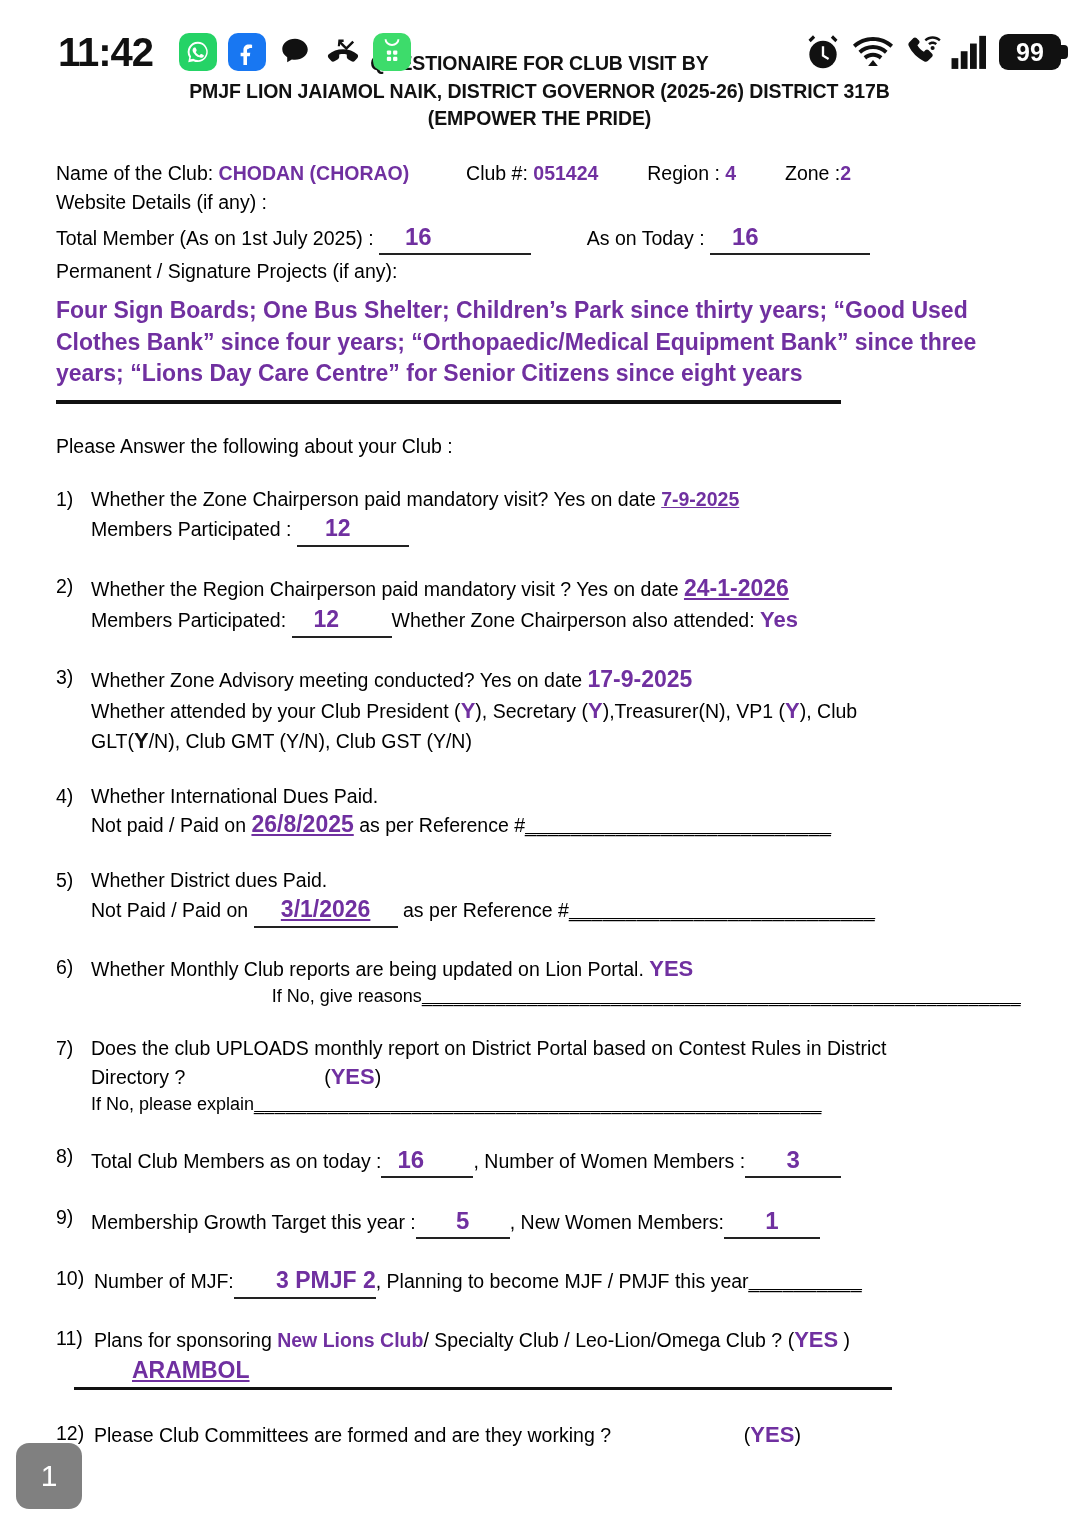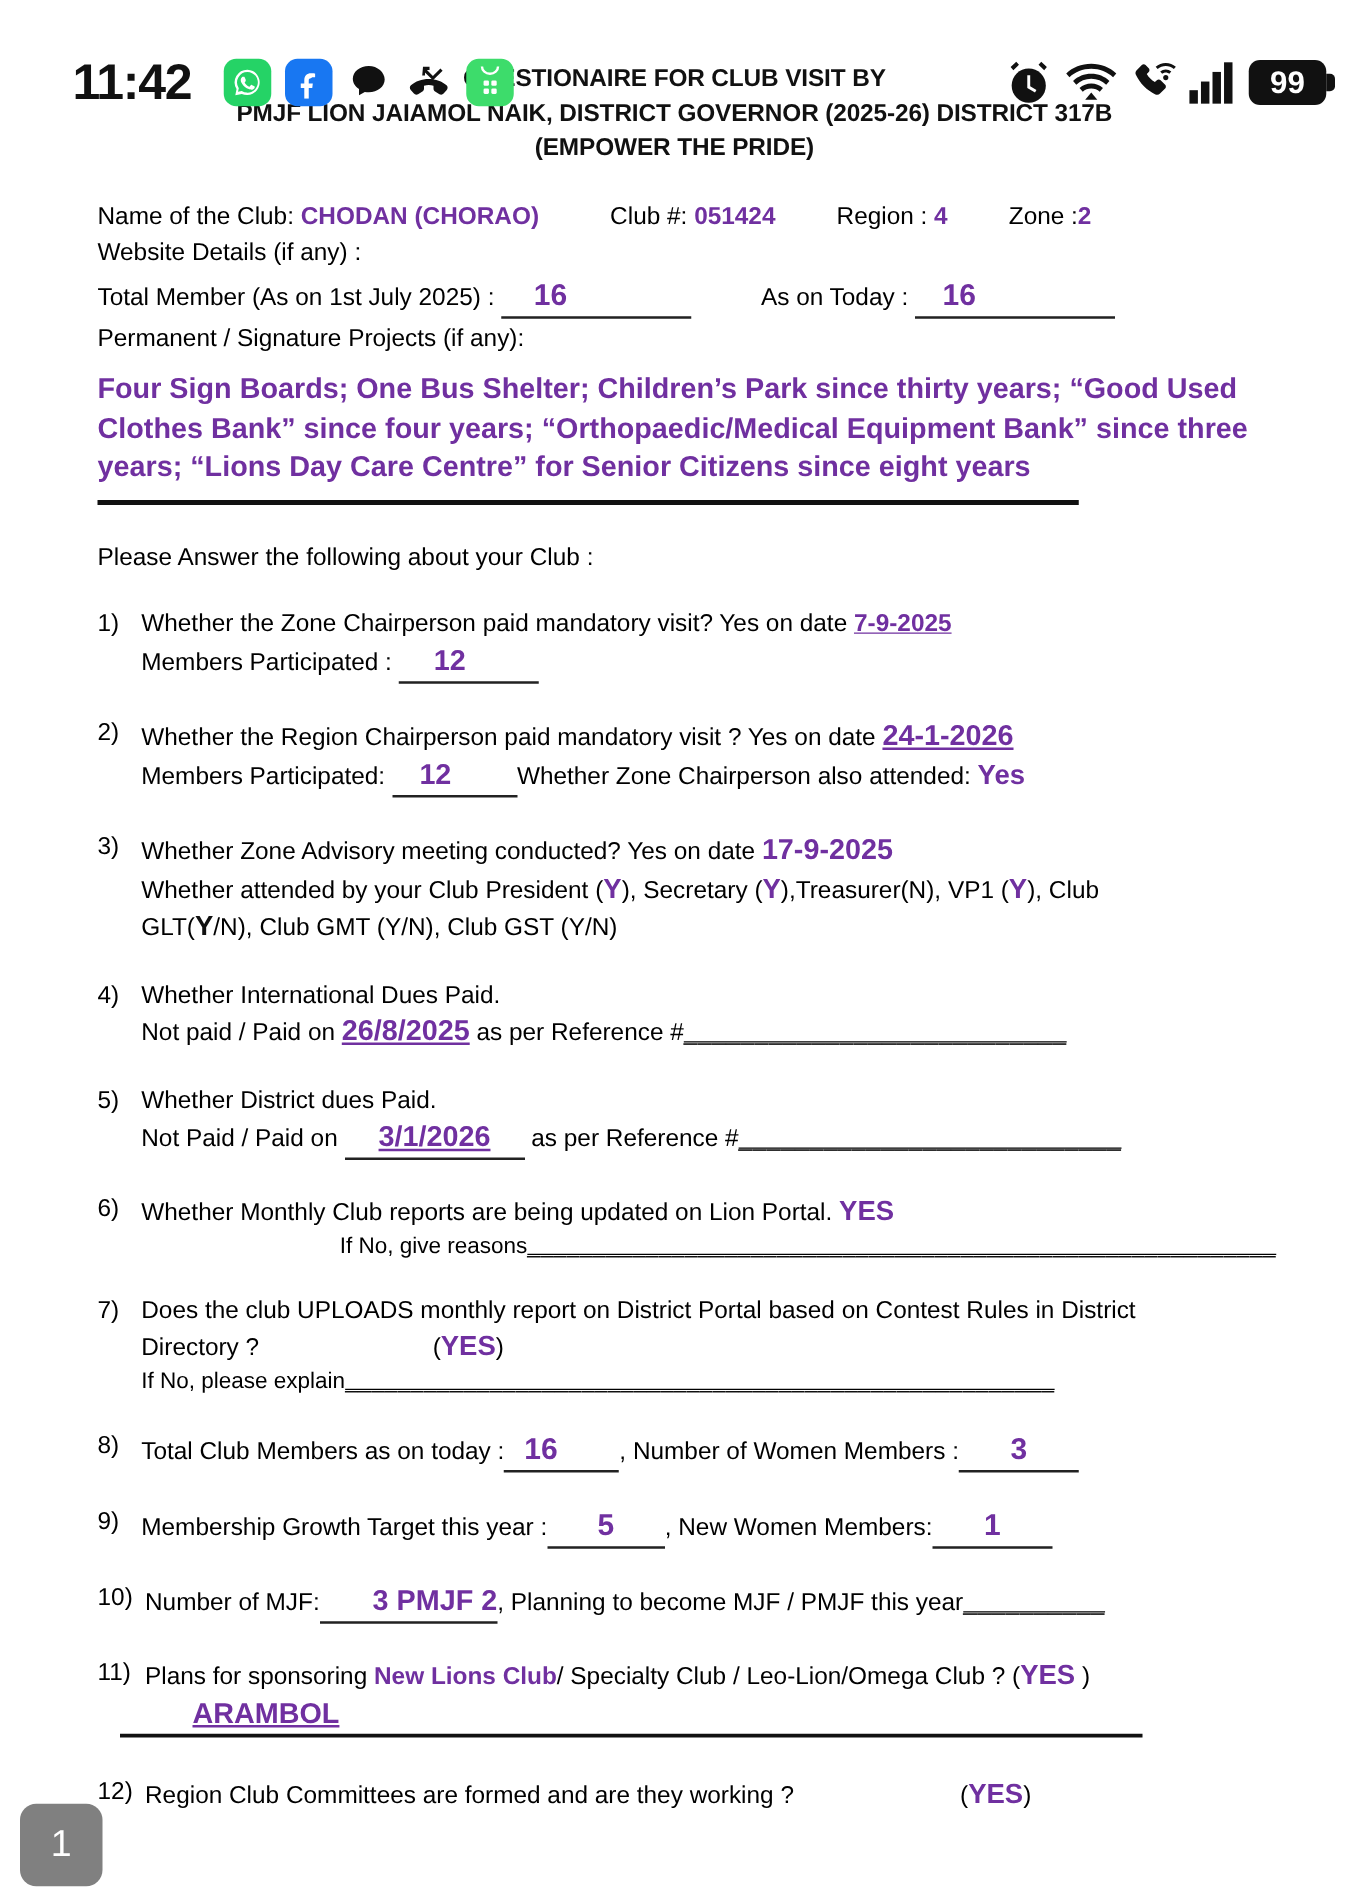--- a/index.html
+++ b/index.html
@@ -13,21 +13,21 @@
     height: 1521px;
     position: relative;
     overflow: hidden;
     font-family: "Liberation Sans", sans-serif;
     color: #000000;
   }
 
   
   #status-bar {
     position: absolute;
-    top: 38px;
+    top: 24px;
     left: 0;
     width: 1079px;
     height: 56px;
     display: flex;
     align-items: center;
     z-index: 50;
     pointer-events: none;
   }
   .sb-clock {
     font-size: 40px;
@@ -96,21 +96,21 @@
   #doc-title {
     text-align: center;
     font-weight: bold;
     font-size: 19.5px;
     line-height: 1.42;
     padding-top: 50px;
     letter-spacing: -0.1px;
     color: #111;
   }
   #body-wrap {
-    padding: 0 58px 0 78px;
+    padding: 0 58px 0 56px;
     font-size: 19.5px;
     line-height: 1.38;
   }
 
   .purple { color: #7030A0; font-weight: bold; }
   .purple-u { color: #7030A0; font-weight: bold; text-decoration: underline; text-decoration-color:#7030A0;}
   .blk-b { font-weight: bold; color:#111; }
   .ul-blank { text-decoration: underline; white-space: pre; letter-spacing: 0.5px; }
   .ul-box { display:inline-block; border-bottom: 2px solid #222; }
 
@@ -316,21 +316,21 @@
       </li>
 
       <li class="wide">
         <span>Plans for sponsoring </span><span class="purple">New Lions Club</span><span>/ Specialty Club / Leo-Lion/Omega Club ?  (</span><span class="purple" style="font-size:22px;">YES</span><span> )</span>
         <span class="sub" id="q11-answer-line">
           <span class="purple" style="font-size:23px;text-decoration:underline;">ARAMBOL</span>
         </span>
       </li>
 
       <li class="wide" style="margin-top:30px;">
-        <span>Region Club Committees are formed and are they working ?</span>
+        <span>Please Club Committees are formed and are they working ?</span>
         <span style="display:inline-block;width:122px;"></span>
         <span>(</span><span class="purple" style="font-size:22px;">YES</span><span>)</span>
       </li>
 
     </ol>
   </div>
 </div>
 
 <div id="status-bar">
 

